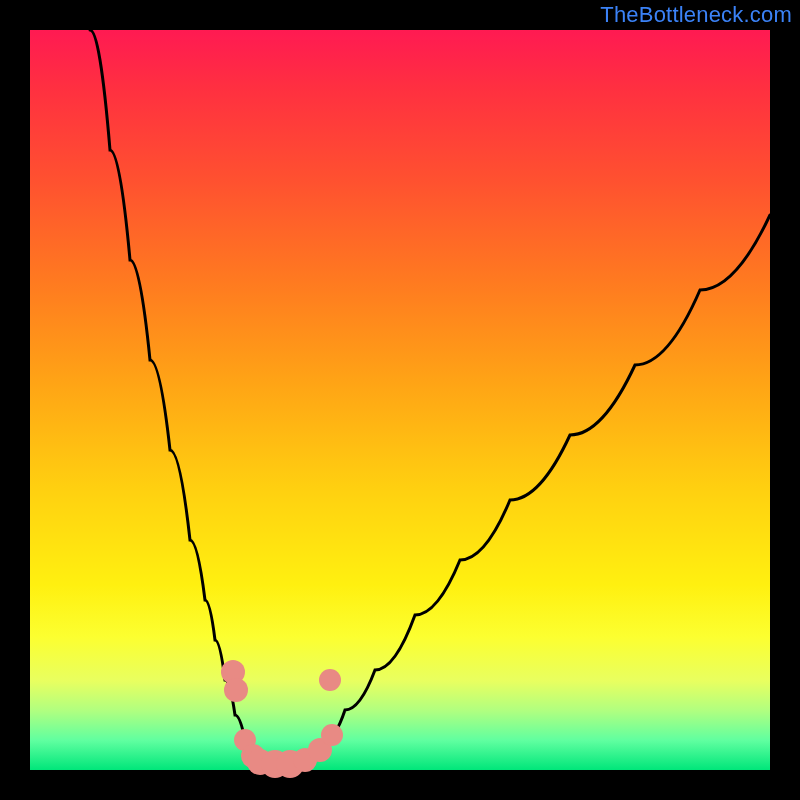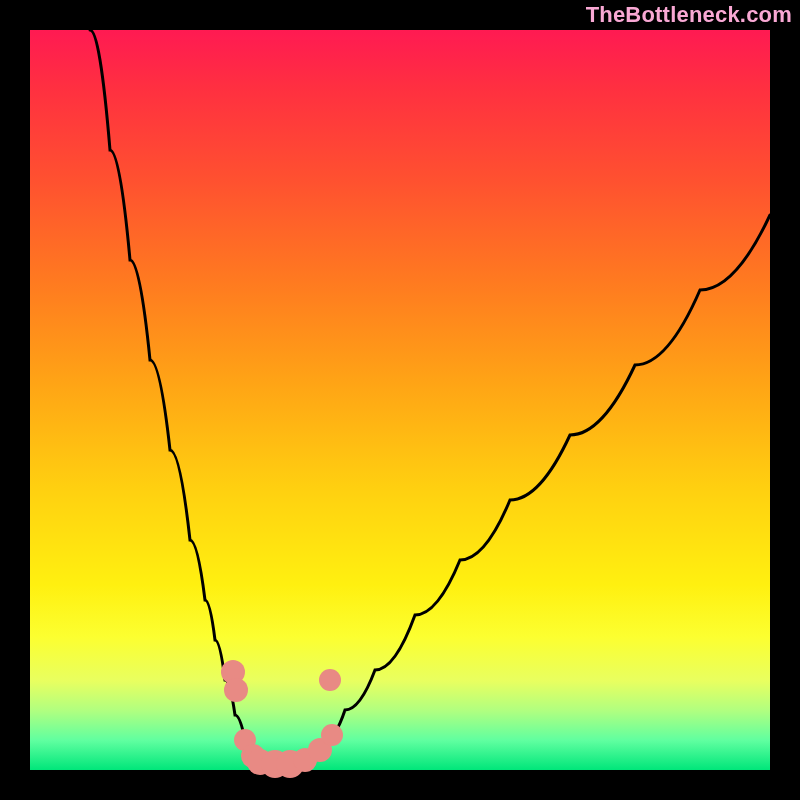--- a/index.html
+++ b/index.html
@@ -38,23 +38,23 @@
       #e8ff60 88%,
       #b0ff80 92%,
       #60ffa0 96%,
       #00e67a 100%
     );
   }
   .watermark {
     position: absolute;
     top: 2px;
     right: 8px;
-    color: #f9a8d4;
+    color: #3b82f6;
     font-size: 22px;
-    font-weight: 700;
+    font-weight: 400;
     letter-spacing: 0.2px;
     z-index: 5;
     user-select: none;
   }
   svg.curve {
     position: absolute;
     left: 0;
     top: 0;
     width: 740px;
     height: 740px;

